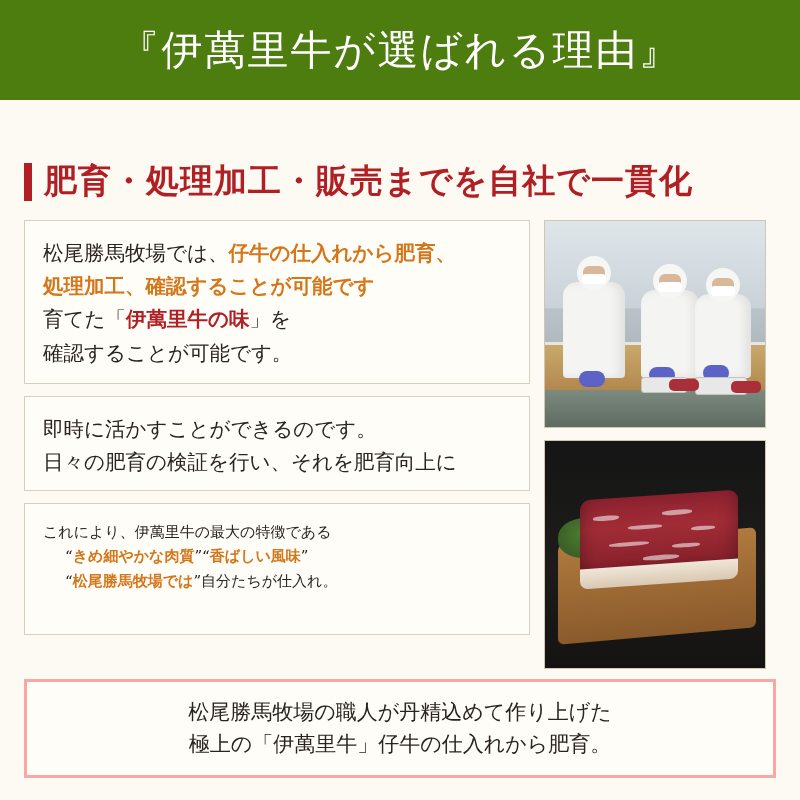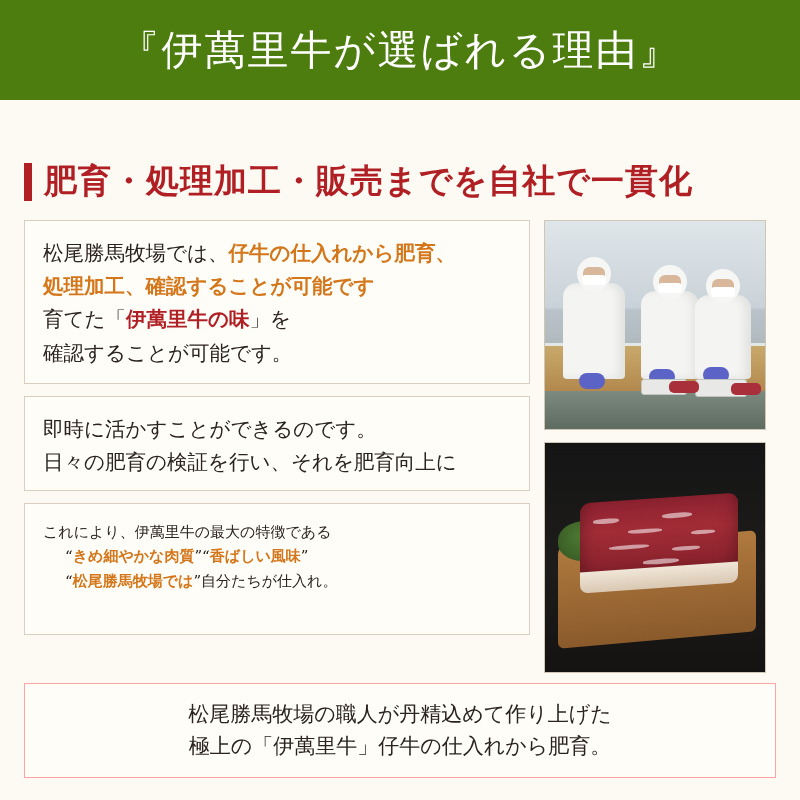--- a/index.html
+++ b/index.html
@@ -231,21 +231,21 @@
     background: radial-gradient(circle at 40% 40%, #4d7a32, #2d4a1e);
     border-radius: 50% 40% 60% 45%;
   }
 
   
   .footer-wrap {
     padding: 10px 24px 22px 24px;
     flex: none;
   }
   .footer-card {
-    border: 1px solid #fca5a5;
+    border: 3px solid #fca5a5;
     background: #fffdf8;
     padding: 14px 10px;
     text-align: center;
     font-family: Liberation Serif, serif;
   }
   .footer-line {
     font-size: 21px;
     line-height: 1.55;
     color: #2b2320;
     white-space: nowrap;

